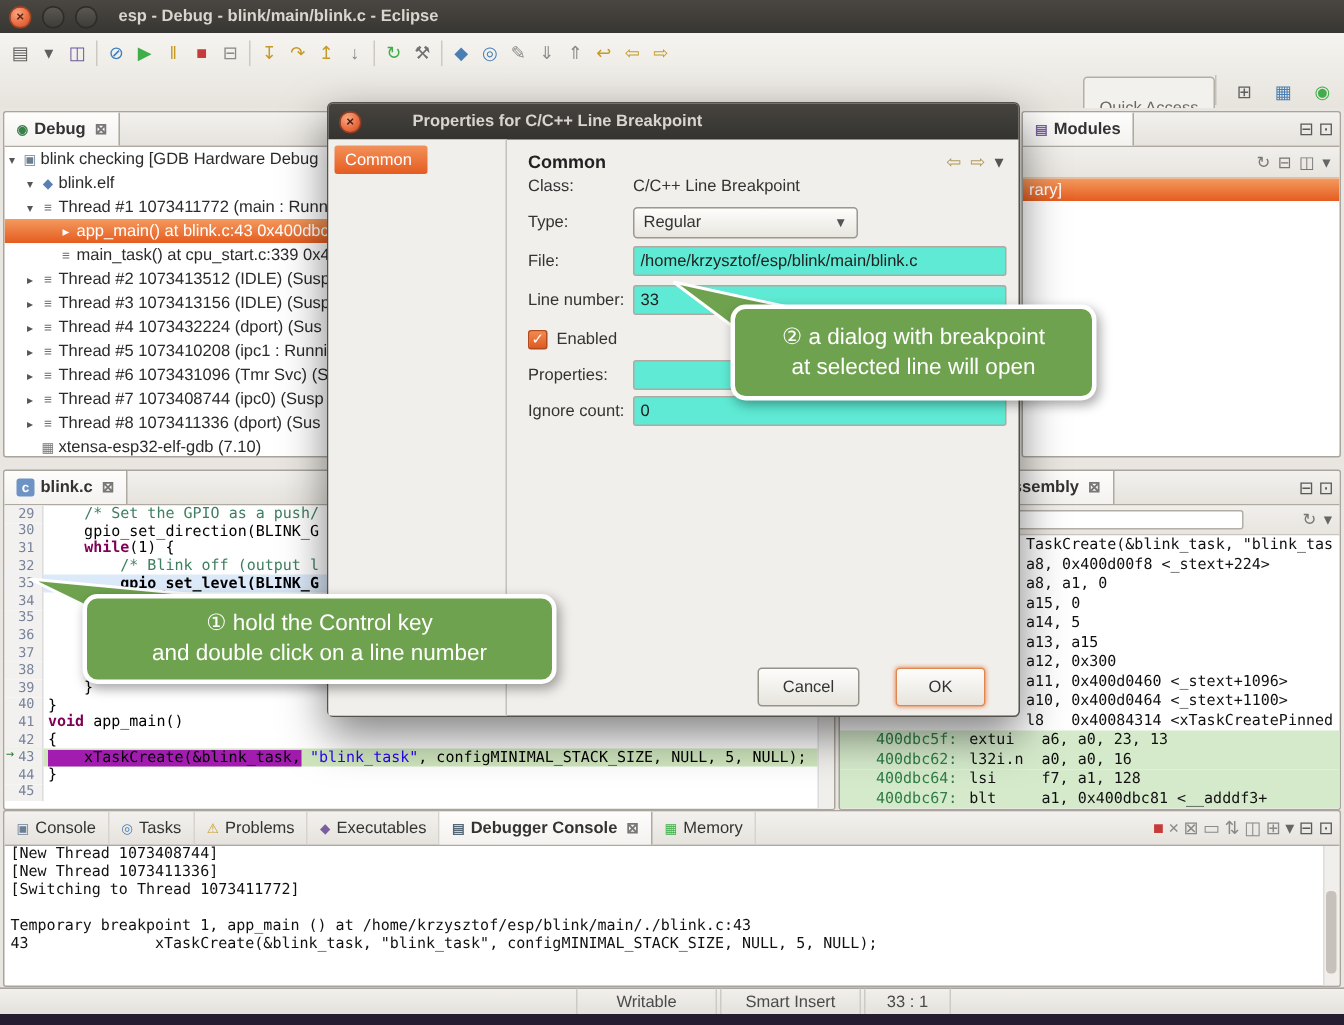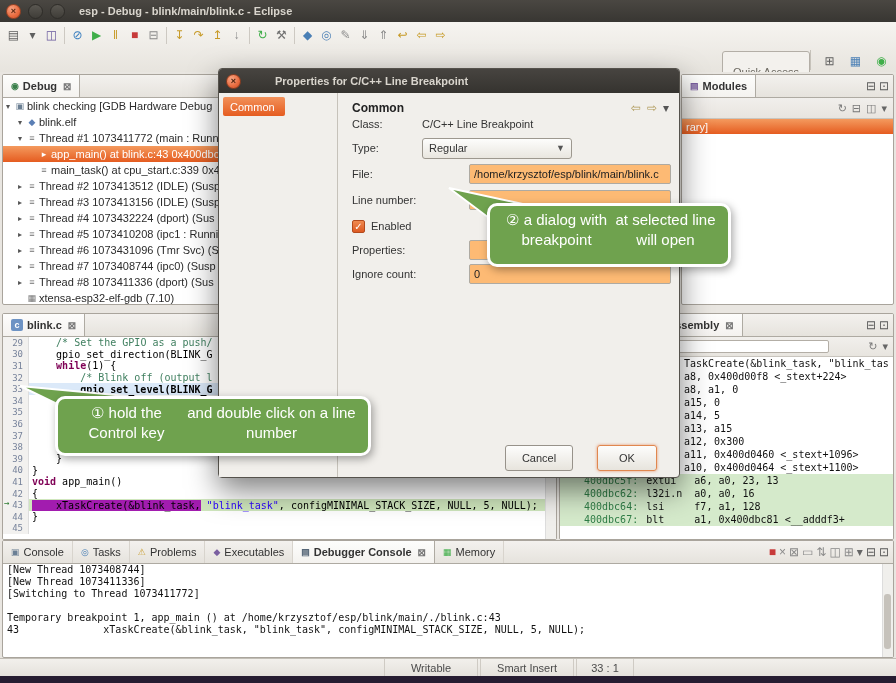--- a/index.html
+++ b/index.html
@@ -112,39 +112,39 @@
     color:#4a200e;font-size:9px;display:flex;align-items:center;justify-content:center;}
   .dlg-title .t{margin-left:26px;}
   .dlg-side{position:absolute;left:0;top:24px;width:118px;bottom:0;border-right:1px solid #c6c2ba;background:#f1efeb;}
   .dlg-side-item{margin:4px;width:62px;height:19px;background:linear-gradient(#f2915a,#e55c20);color:#fff;
     font-size:11px;display:flex;align-items:center;padding-left:7px;border-radius:2px;box-sizing:border-box;}
   .dlg-content{position:absolute;left:119px;top:24px;right:0;bottom:0;}
   .dlg-head{display:flex;align-items:center;padding:8px 10px 6px 14px;font-size:12px;font-weight:bold;color:#222;}
   .dlg-nav{margin-left:auto;display:flex;gap:6px;color:#b09a5a;font-size:12px;font-weight:normal;}
   .frow{position:absolute;left:14px;right:8px;height:22px;display:flex;align-items:center;font-size:11px;color:#333;}
   .frow .flabel{width:70px;flex:none;}
-  .fld{flex:1;height:20px;border:1px solid #aeaaa2;border-radius:2px;background:#fdba74;
-    font:11px "Liberation Sans",sans-serif;padding:0 4px;color:#222;box-sizing:border-box;margin-left:47px;}
+  .fld{flex:1;height:20px;border:1px solid #aeaaa2;border-radius:2px;background:#5eead4;
+    font:11px "Liberation Sans",sans-serif;padding:0 4px;color:#222;box-sizing:border-box;}
   .combo{width:150px;height:21px;border:1px solid #9d988f;border-radius:3px;
     background:linear-gradient(#fdfdfc,#e9e6df);display:flex;align-items:center;padding:0 6px;gap:6px;box-sizing:border-box;}
   .combo .cv{flex:1;}
   .combo .caret{font-size:9px;color:#555;}
   .checkbox{width:13px;height:13px;border-radius:2px;background:linear-gradient(#f08a50,#dd5a22);
     border:1px solid #b34a1d;color:#fff;font-size:10px;display:flex;align-items:center;justify-content:center;margin-right:6px;box-sizing:border-box;}
   .fr-class{top:20px;} .fr-type{top:44px;} .fr-file{top:70px;} .fr-line{top:96px;}
   .fr-enabled{top:122px;} .fr-cond{top:146px;} .fr-ignore{top:170px;}
   .dlg-buttons{position:absolute;left:0;right:0;top:352px;display:flex;justify-content:flex-end;gap:24px;padding-right:22px;}
   .btn{height:24px;border:1px solid #97928a;border-radius:3px;background:linear-gradient(#fdfdfc,#e7e4dd);
     font-size:11px;color:#333;display:flex;align-items:center;justify-content:center;}
   .btn.cancel{width:66px;}
   .btn.ok{width:58px;border-color:#e0874f;box-shadow:0 0 3px rgba(230,110,50,.7);}
 
   
   .callout{position:absolute;z-index:60;background:#6fa24e;border:3px solid #fff;border-radius:10px;color:#fff;
-    font-size:15px;line-height:20px;display:flex;flex-direction:row;justify-content:center;
+    font-size:15px;line-height:20px;display:flex;flex-direction:column;justify-content:center;
     box-shadow:2px 3px 8px rgba(0,0,0,.35);padding:4px 10px;text-align:center;}
   #callout1{left:55px;top:396px;width:290px;height:46px;}
   #callout2{left:487px;top:203px;width:218px;height:50px;}
   .ctail{position:absolute;z-index:59;}
 </style>
 </head>
 <body>
 
 <div class="screen">
 
@@ -349,20 +349,21 @@
     <div id="disasm-body">
         <div class="dline frag">TaskCreate(&amp;blink_task, "blink_tas</div>
         <div class="dline frag">a8, 0x400d00f8 &lt;_stext+224&gt;</div>
         <div class="dline frag">a8, a1, 0</div>
         <div class="dline frag">a15, 0</div>
         <div class="dline frag">a14, 5</div>
         <div class="dline frag">a13, a15</div>
         <div class="dline frag">a12, 0x300</div>
         <div class="dline frag">a11, 0x400d0460 &lt;_stext+1096&gt;</div>
         <div class="dline frag">a10, 0x400d0464 &lt;_stext+1100&gt;</div>
+        <div class="dline frag">l8   0x40084314 &lt;xTaskCreatePinned</div>
         <div class="dline full hl"><span class="daddr">400dbc5f:</span><span>extui   a6, a0, 23, 13</span></div>
         <div class="dline full hl"><span class="daddr">400dbc62:</span><span>l32i.n  a0, a0, 16</span></div>
         <div class="dline full hl"><span class="daddr">400dbc64:</span><span>lsi     f7, a1, 128</span></div>
         <div class="dline full hl"><span class="daddr">400dbc67:</span><span>blt     a1, 0x400dbc81 &lt;__adddf3+</span></div>
         <div class="dline full"><span class="daddr"></span></div>
       </div>
   </div>
 
   <div class="panel" id="console-panel">
     <div class="ptabs" id="console-tabs">

